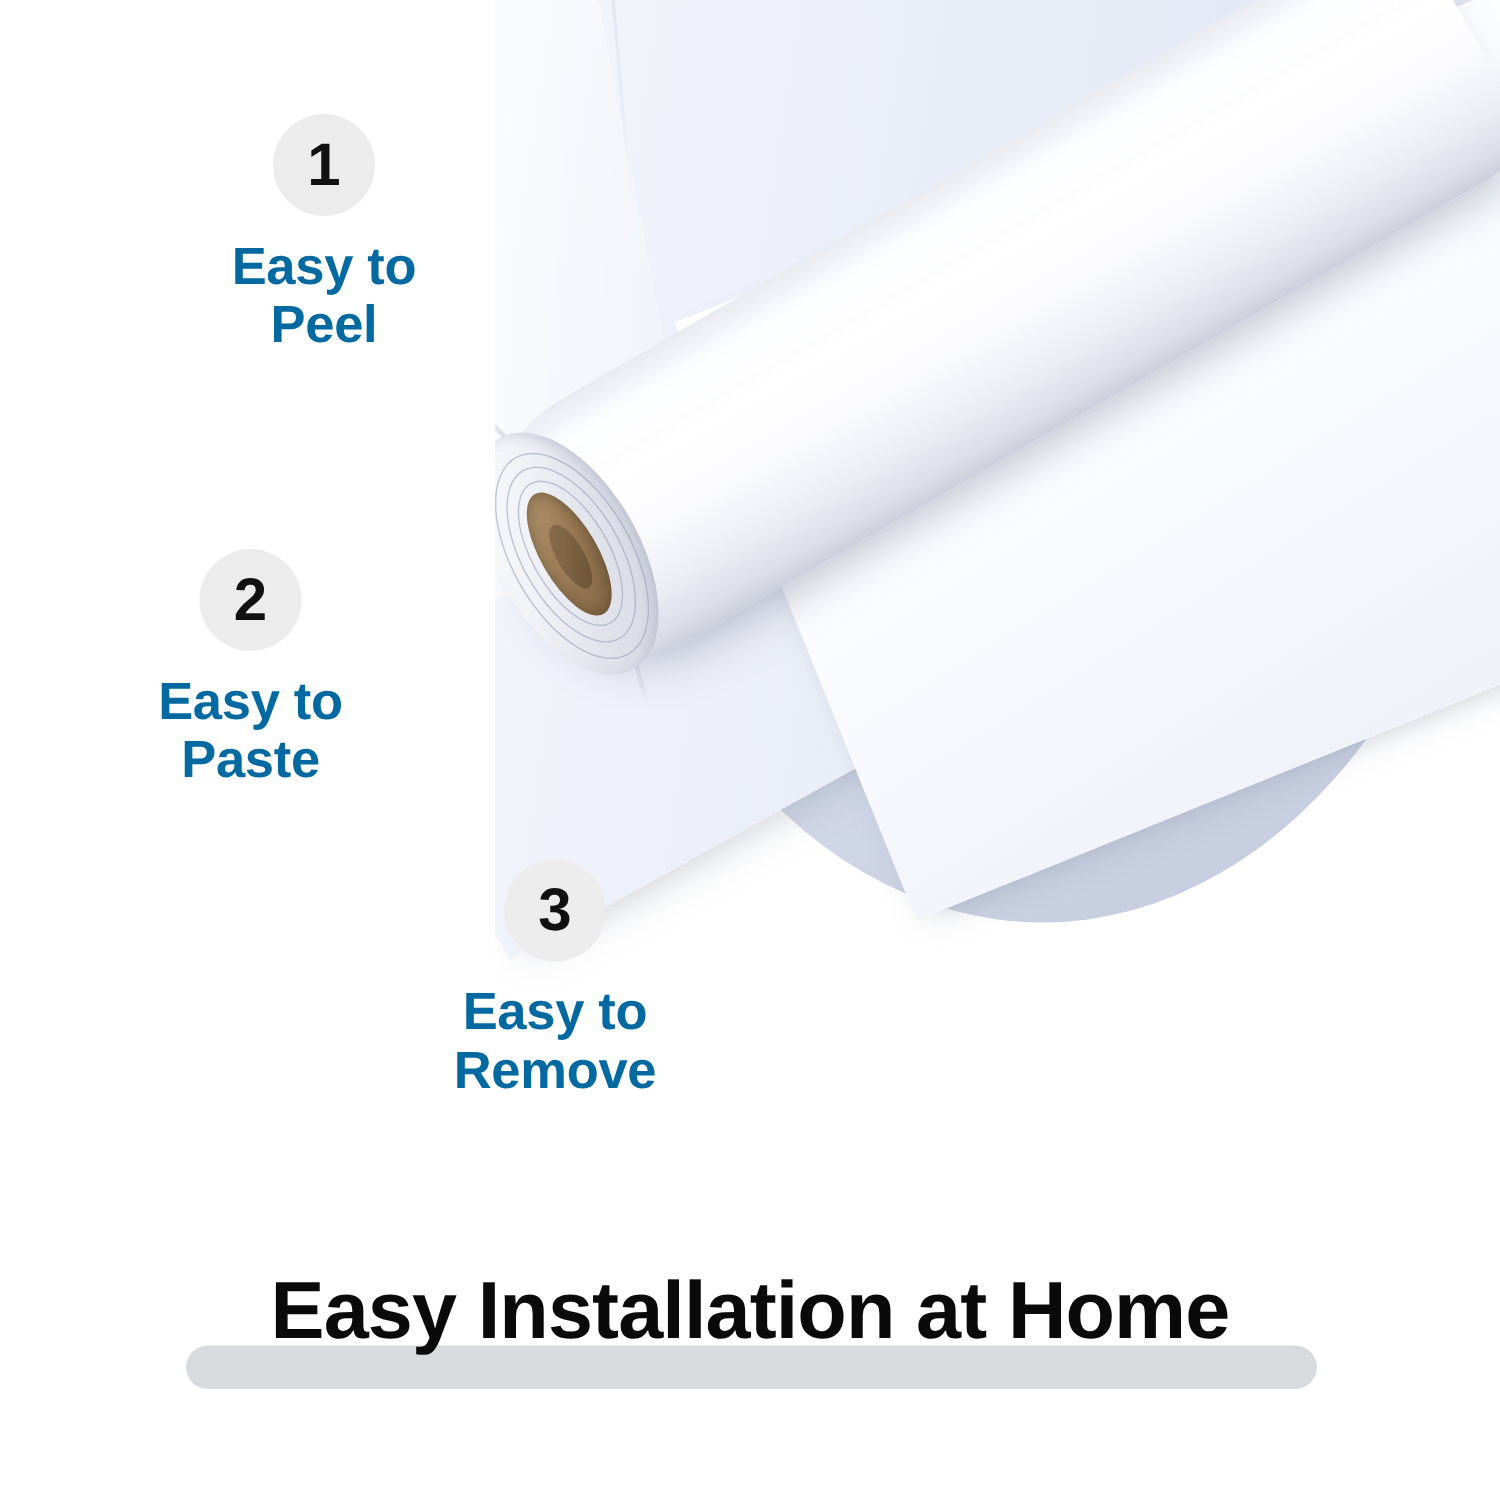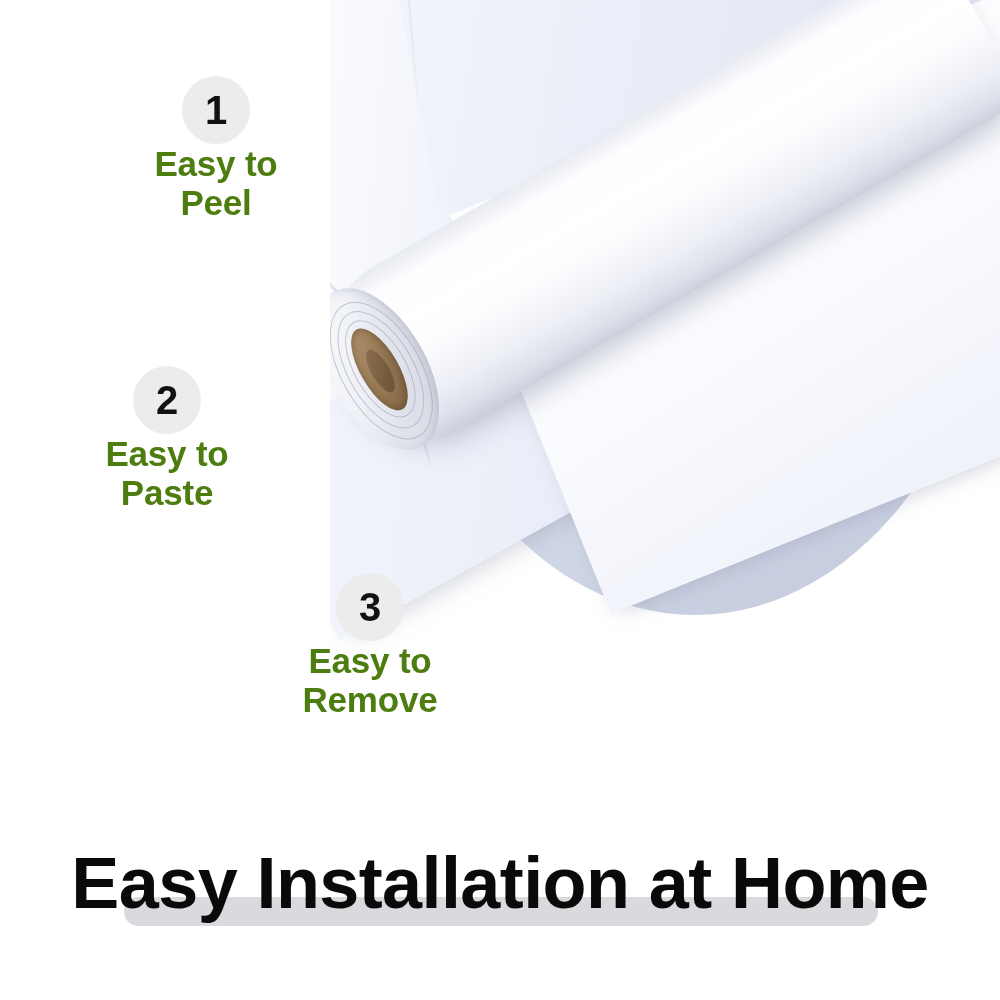--- a/index.html
+++ b/index.html
@@ -181,26 +181,27 @@
     margin: 0 auto;
     display: flex;
     align-items: center;
     justify-content: center;
     font-size: 40px;
     font-weight: bold;
     line-height: 1;
     color: #111111;
   }
   .step-label {
+    margin-top: 14px;
     font-size: 35px;
     font-weight: bold;
     line-height: 1.12;
     letter-spacing: -0.2px;
     white-space: pre-line;
-    color: #4d7c0f;
+    color: #0369a1;
   }
   #step-1 { left: 106px; top: 76px;  width: 220px; }
   #step-2 { left:  57px; top: 366px; width: 220px; }
   #step-3 { left: 260px; top: 573px; width: 220px; }
 
   
   .headline-wrap {
     position: absolute;
     left: 0;
     top: 845px;
@@ -216,21 +217,21 @@
     border-radius: 15px;
     background: #d8dадс;
     background: #d8dade;
   }
   .headline-text {
     position: absolute;
     left: 0;
     top: 0;
     width: 1000px;
     text-align: center;
-    font-size: 72px;
+    font-size: 54px;
     font-weight: bold;
     letter-spacing: -0.6px;
     color: #0a0a0a;
     line-height: 1.08;
   }
 </style>
 </head>
 <body>
 
 <div id="page">

